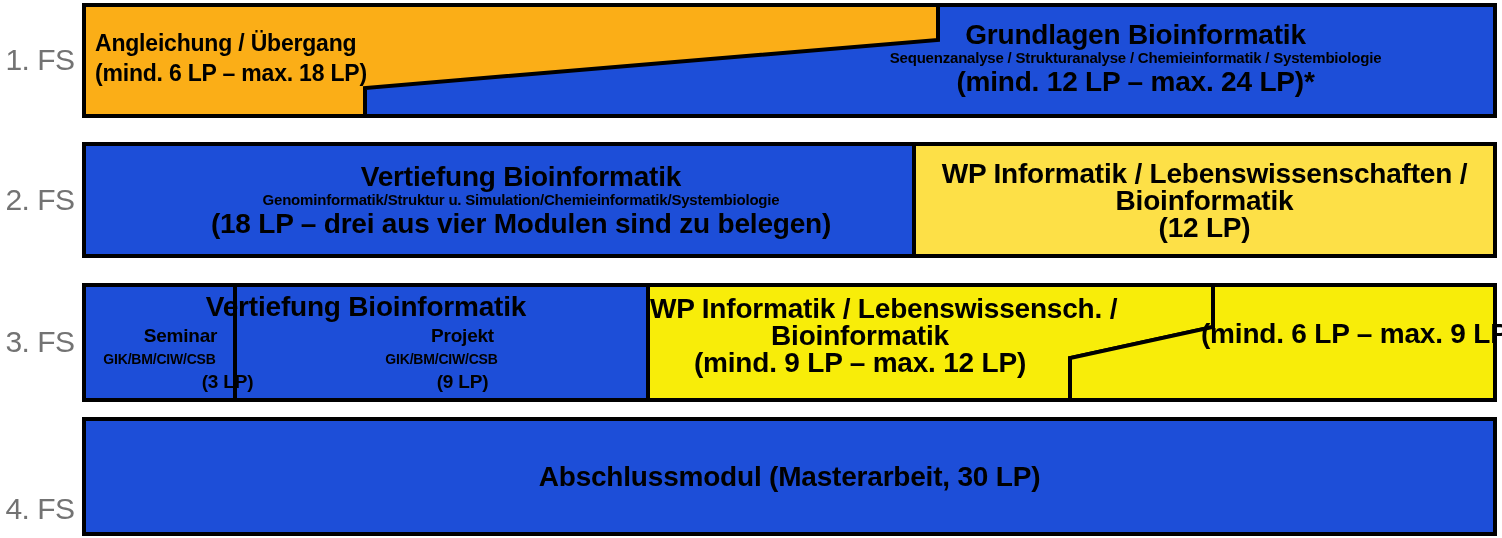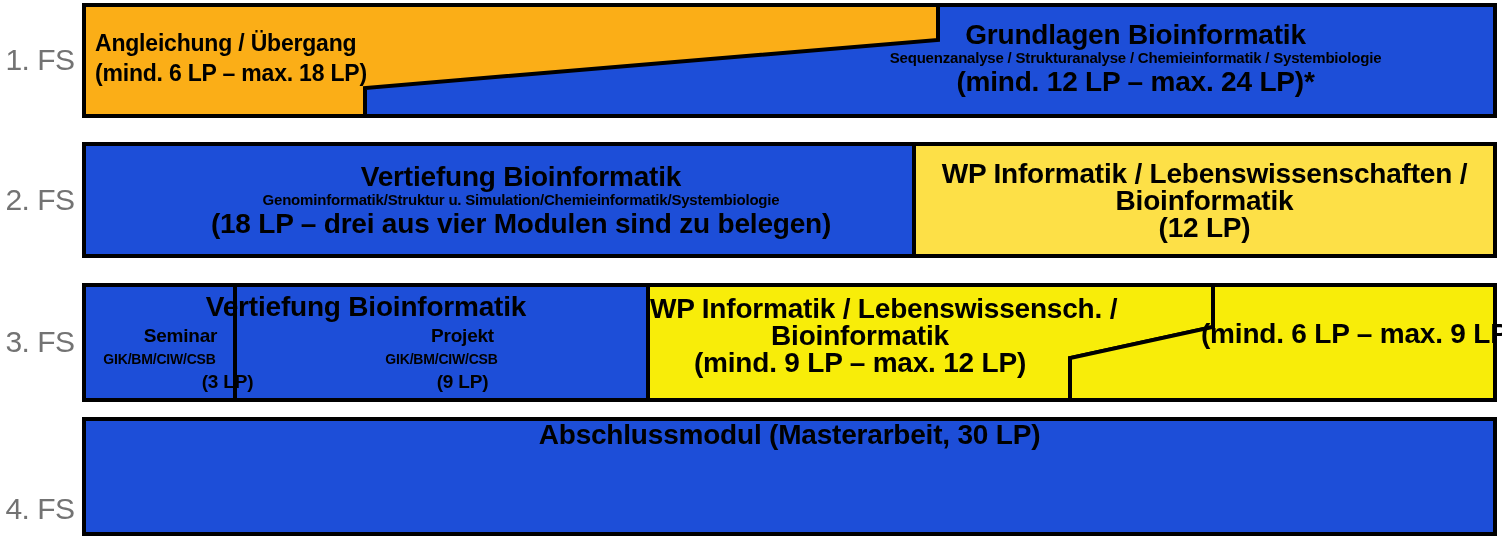--- a/index.html
+++ b/index.html
@@ -19,21 +19,21 @@
   .step-line{fill:none;stroke:#000000;stroke-width:4;stroke-linejoin:miter;}
   .txt{position:absolute;font-weight:bold;letter-spacing:-0.2px;white-space:nowrap;}
   .center{text-align:center;}
   .l-main{font-size:28px;line-height:27px;}
   .l-sub{font-size:15px;line-height:20px;}
   .l-mid{font-size:19px;line-height:25px;padding-left:21px;}
   .l-tiny{font-size:14px;line-height:18px;}
   .l-big{font-size:23px;line-height:30px;}
   .divider{position:absolute;background:#000000;}
   svg{position:absolute;left:0;top:0;display:block;}
-  .flex-center{display:flex;align-items:flex-start;justify-content:center;}
+  .flex-center{display:flex;align-items:center;justify-content:center;}
 </style>
 </head>
 <body>
 
 <div class="stage">
 
   <div class="fs-label" style="top:41px;">1. FS</div>
   <div class="fs-label" style="top:181px;">2. FS</div>
   <div class="fs-label" style="top:323px;">3. FS</div>
   <div class="fs-label" style="top:457px;margin-top:33px;">4. FS</div>

